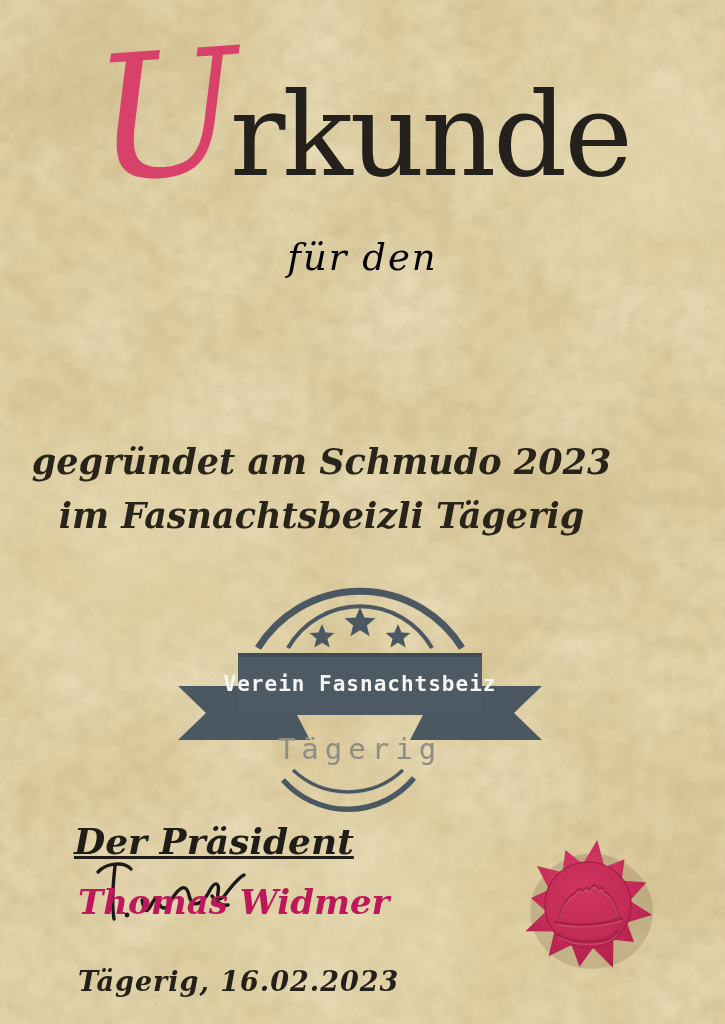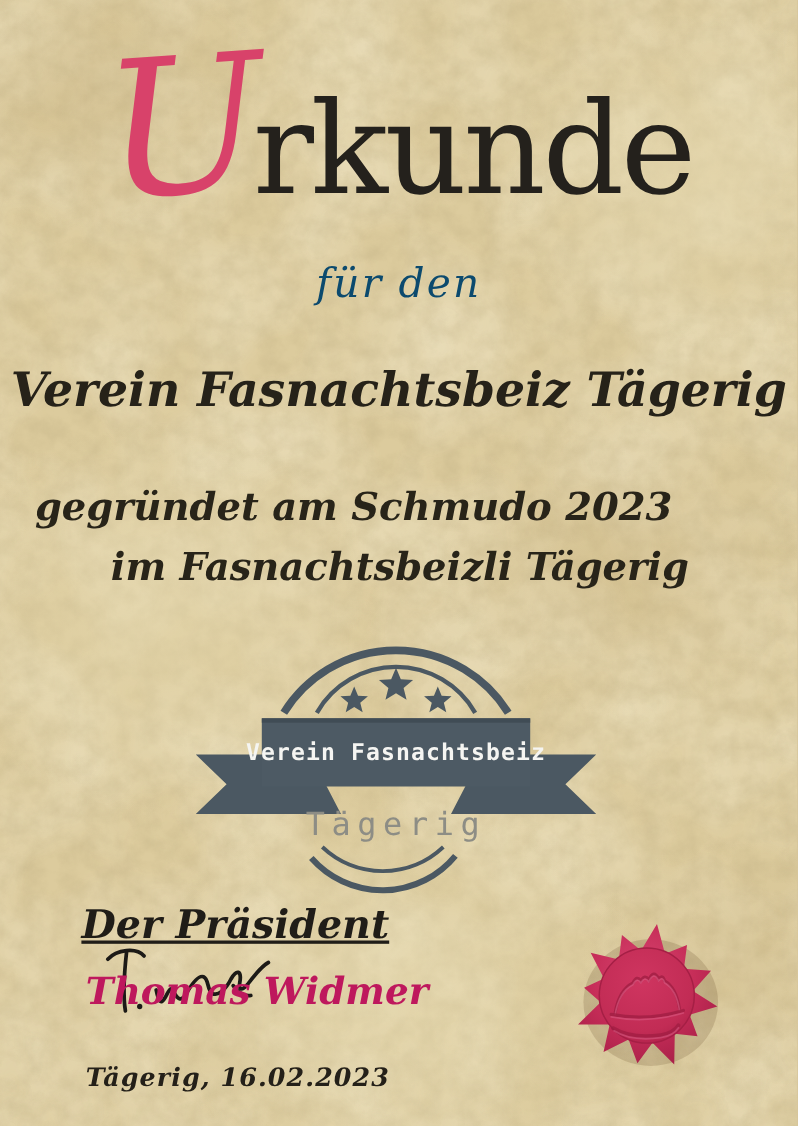--- a/index.html
+++ b/index.html
@@ -14,36 +14,36 @@
       radial-gradient(300px 260px at 20% 55%, rgba(231,219,178,.45), rgba(231,219,178,0) 70%),
       radial-gradient(240px 200px at 78% 50%, rgba(188,164,112,.22), rgba(188,164,112,0) 70%),
       radial-gradient(320px 260px at 50% 88%, rgba(233,222,182,.4), rgba(233,222,182,0) 72%),
       radial-gradient(200px 170px at 92% 86%, rgba(190,166,114,.22), rgba(190,166,114,0) 70%);}
   .title{position:absolute;left:0;top:30px;width:725px;text-align:center;white-space:nowrap;}
   .title-u{display:inline-block;font-style:italic;font-size:172px;line-height:1;
            color:#d8426a;transform:rotate(-4deg);margin-right:-10px;vertical-align:baseline;}
   .title-rest{display:inline-block;font-size:116px;line-height:1;
               letter-spacing:-3px;color:#24211c;vertical-align:baseline;}
   .dedication{position:absolute;left:0;top:236px;width:725px;text-align:center;
-              font-style:italic;font-size:37px;letter-spacing:2px;color:#0c4a6e;}
+              font-style:italic;font-size:37px;letter-spacing:2px;color:#000000;}
   .recipient{position:absolute;left:0;top:330px;width:725px;text-align:center;
              font-style:italic;font-weight:bold;font-size:43px;letter-spacing:0px;color:#262219;}
   .founding{position:absolute;left:0;width:643px;text-align:center;
             font-style:italic;font-weight:bold;font-size:35px;color:#282419;}
   .founding.l1{top:441px;}
-  .founding.l2{top:495px;padding-left:42px;}
+  .founding.l2{top:495px;}
   .badge{position:absolute;left:170px;top:586px;}
   .badge text{font-family:"DejaVu Sans Mono", monospace;}
   .role{position:absolute;left:74px;top:820px;font-style:italic;font-weight:bold;
         font-size:36px;color:#201d18;text-decoration:underline;}
   .signature{position:absolute;left:86px;top:856px;}
   .name{position:absolute;left:78px;top:882px;font-style:italic;font-weight:bold;
         font-size:34px;color:#be185d;}
   .place-date{position:absolute;left:78px;top:966px;font-style:italic;font-weight:bold;
-        font-size:23px;letter-spacing:1px;color:#242019;}
+        font-size:27px;letter-spacing:1px;color:#242019;}
   .seal{position:absolute;left:516px;top:834px;}
 </style>
 </head>
 <body>
 
 <div class="page">
 
   <svg class="paper-texture" width="725" height="1024" xmlns="http://www.w3.org/2000/svg">
     <filter id="grainFine" x="0" y="0" width="100%" height="100%">
       <feTurbulence type="fractalNoise" baseFrequency="0.055" numOctaves="5" seed="11"></feTurbulence>
@@ -55,21 +55,20 @@
     </filter>
     <rect width="725" height="1024" filter="url(#grainCoarse)" opacity="0.9"></rect>
     <rect width="725" height="1024" filter="url(#grainFine)" opacity="0.55"></rect>
   </svg>
   <div class="soft-blotches"></div>
 
   <div class="title"><span class="title-u">U</span><span class="title-rest">rkunde</span></div>
 
   <div class="dedication">für den</div>
 
-  <div class="recipient">Verein Fasnachtsbeiz Tägerig</div>
 
   <div class="founding l1">gegründet am Schmudo 2023</div>
   <div class="founding l2">im Fasnachtsbeizli Tägerig</div>
 
   <svg class="badge" width="380" height="232" viewBox="0 0 380 232" xmlns="http://www.w3.org/2000/svg">
     <g fill="#4b5862" stroke="none">
 
       <path d="M 88 62 A 120 120 0 0 1 292 62" fill="none" stroke="#4b5862" stroke-width="7"></path>
       <path d="M 118 62 A 83 83 0 0 1 262 62" fill="none" stroke="#4b5862" stroke-width="4"></path>
 

